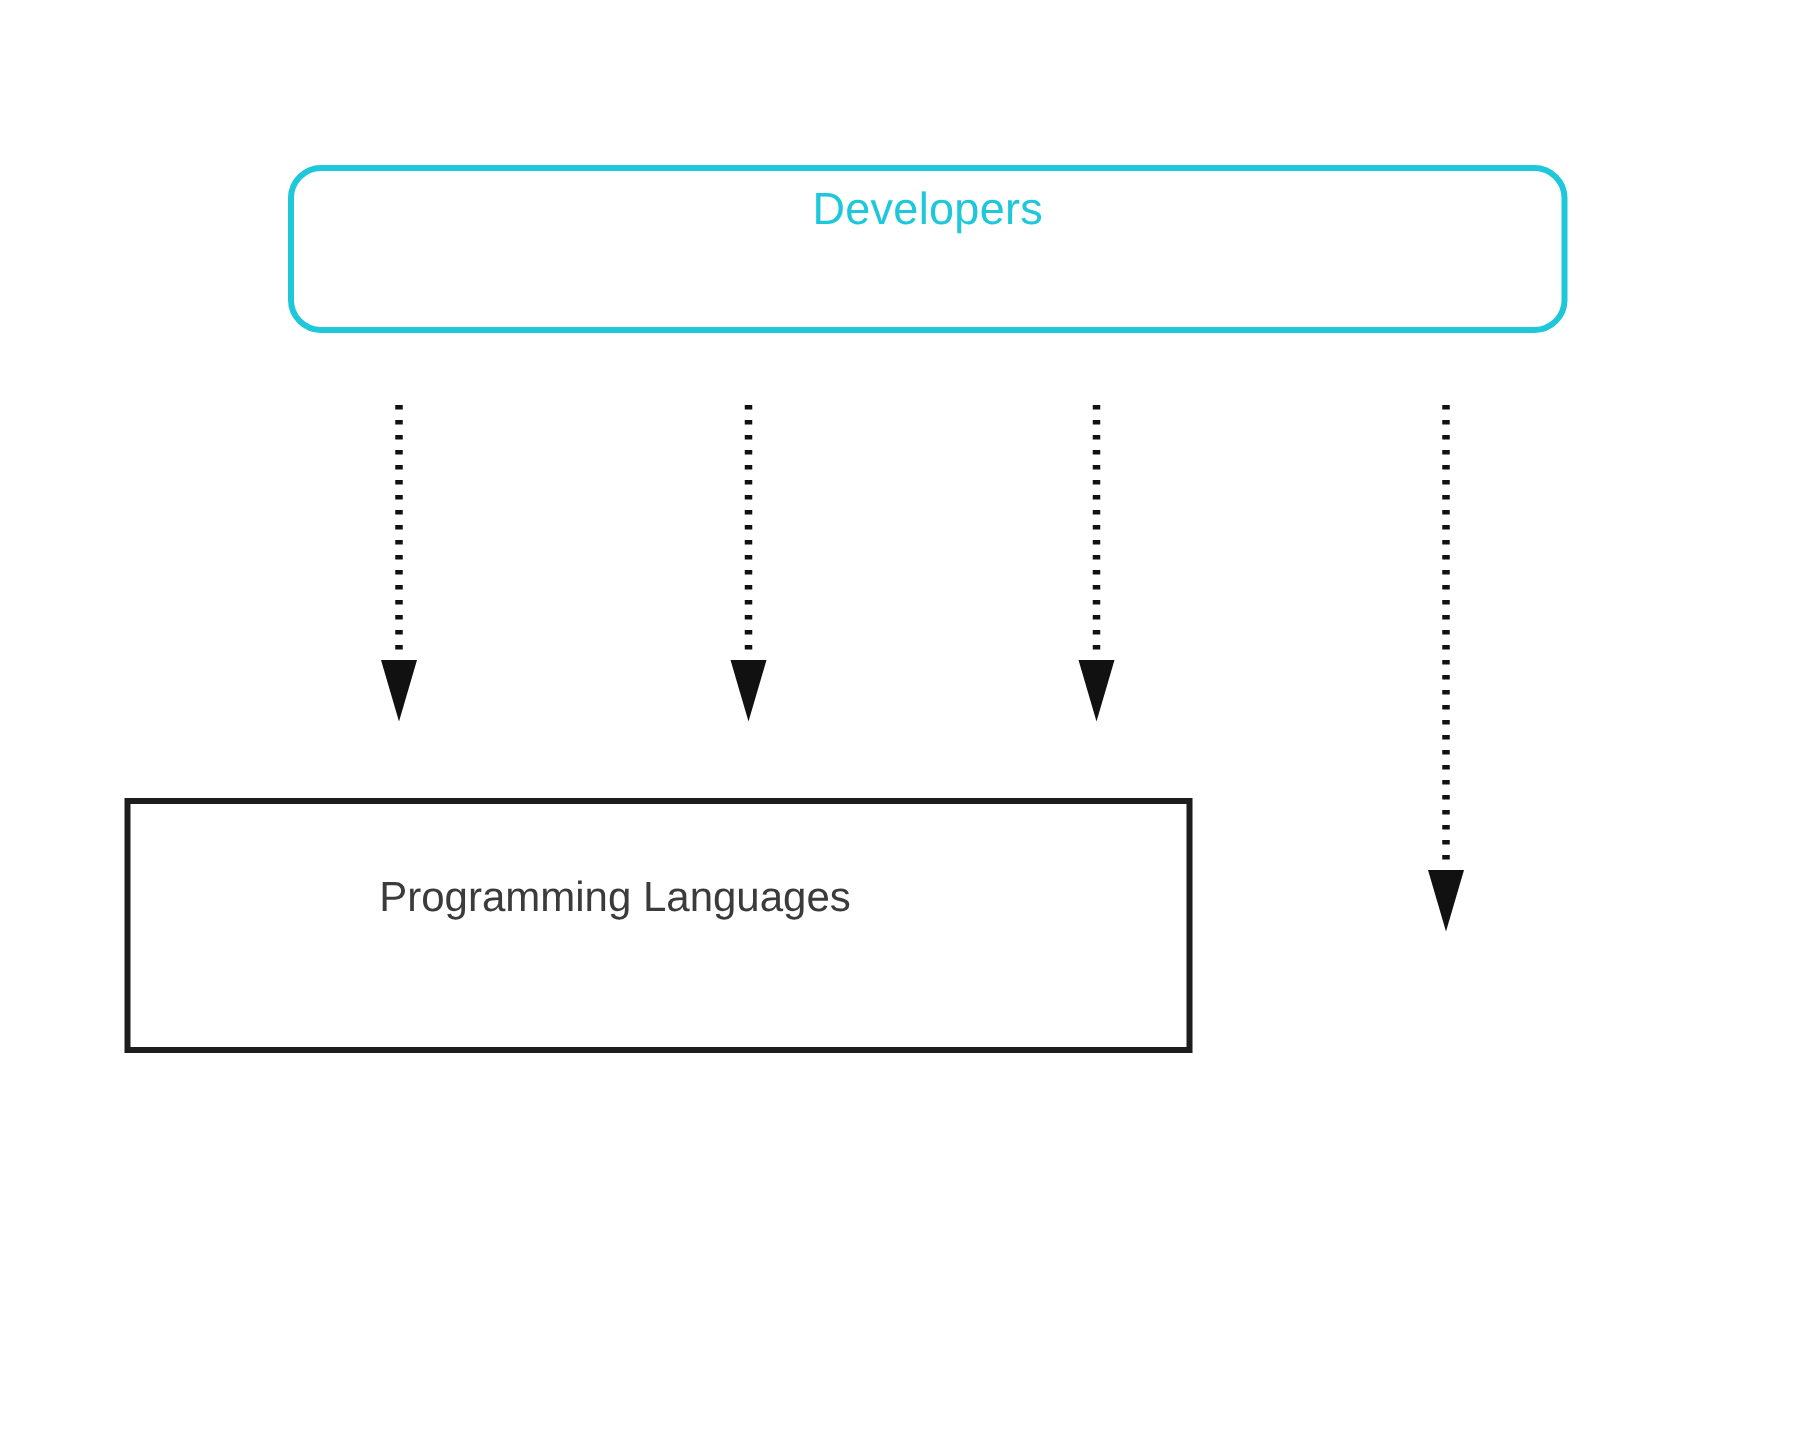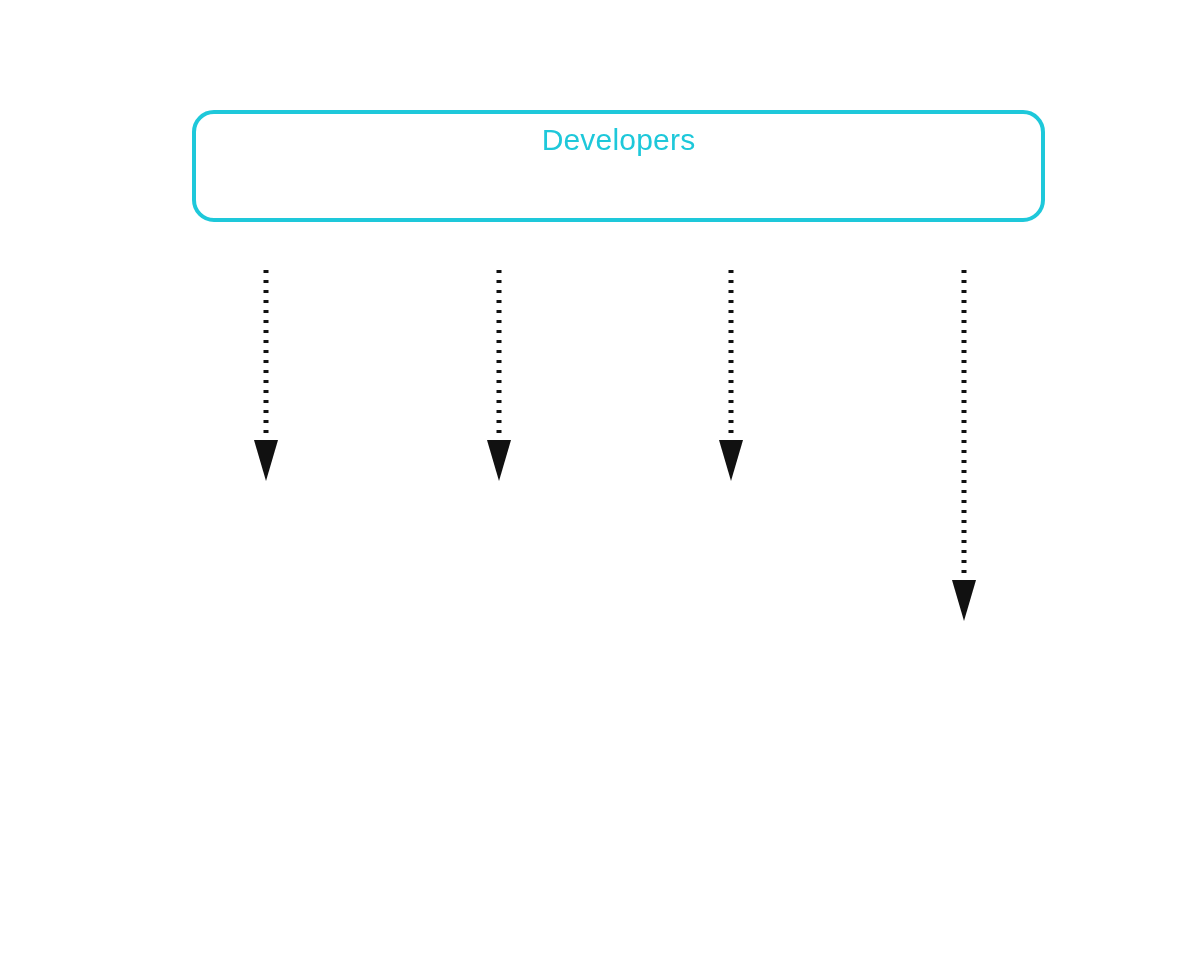--- a/index.html
+++ b/index.html
@@ -110,15 +110,18 @@
     <g>
       <line x1="952" y1="270" x2="952" y2="583" stroke="#111111" stroke-width="5" stroke-linecap="butt" stroke-dasharray="3 7"></line>
       <polygon points="940,580 964,580 952,621" fill="#111111"></polygon>
     </g>
   </svg>
 
   <div class="dev-box">
     <span class="dev-label">Developers</span>
   </div>
 
+  <div class="layer-box" id="box-pl">
+    <span class="layer-label">Programming Languages</span>
+  </div>
 
 
 </div>
 
 </body></html>

